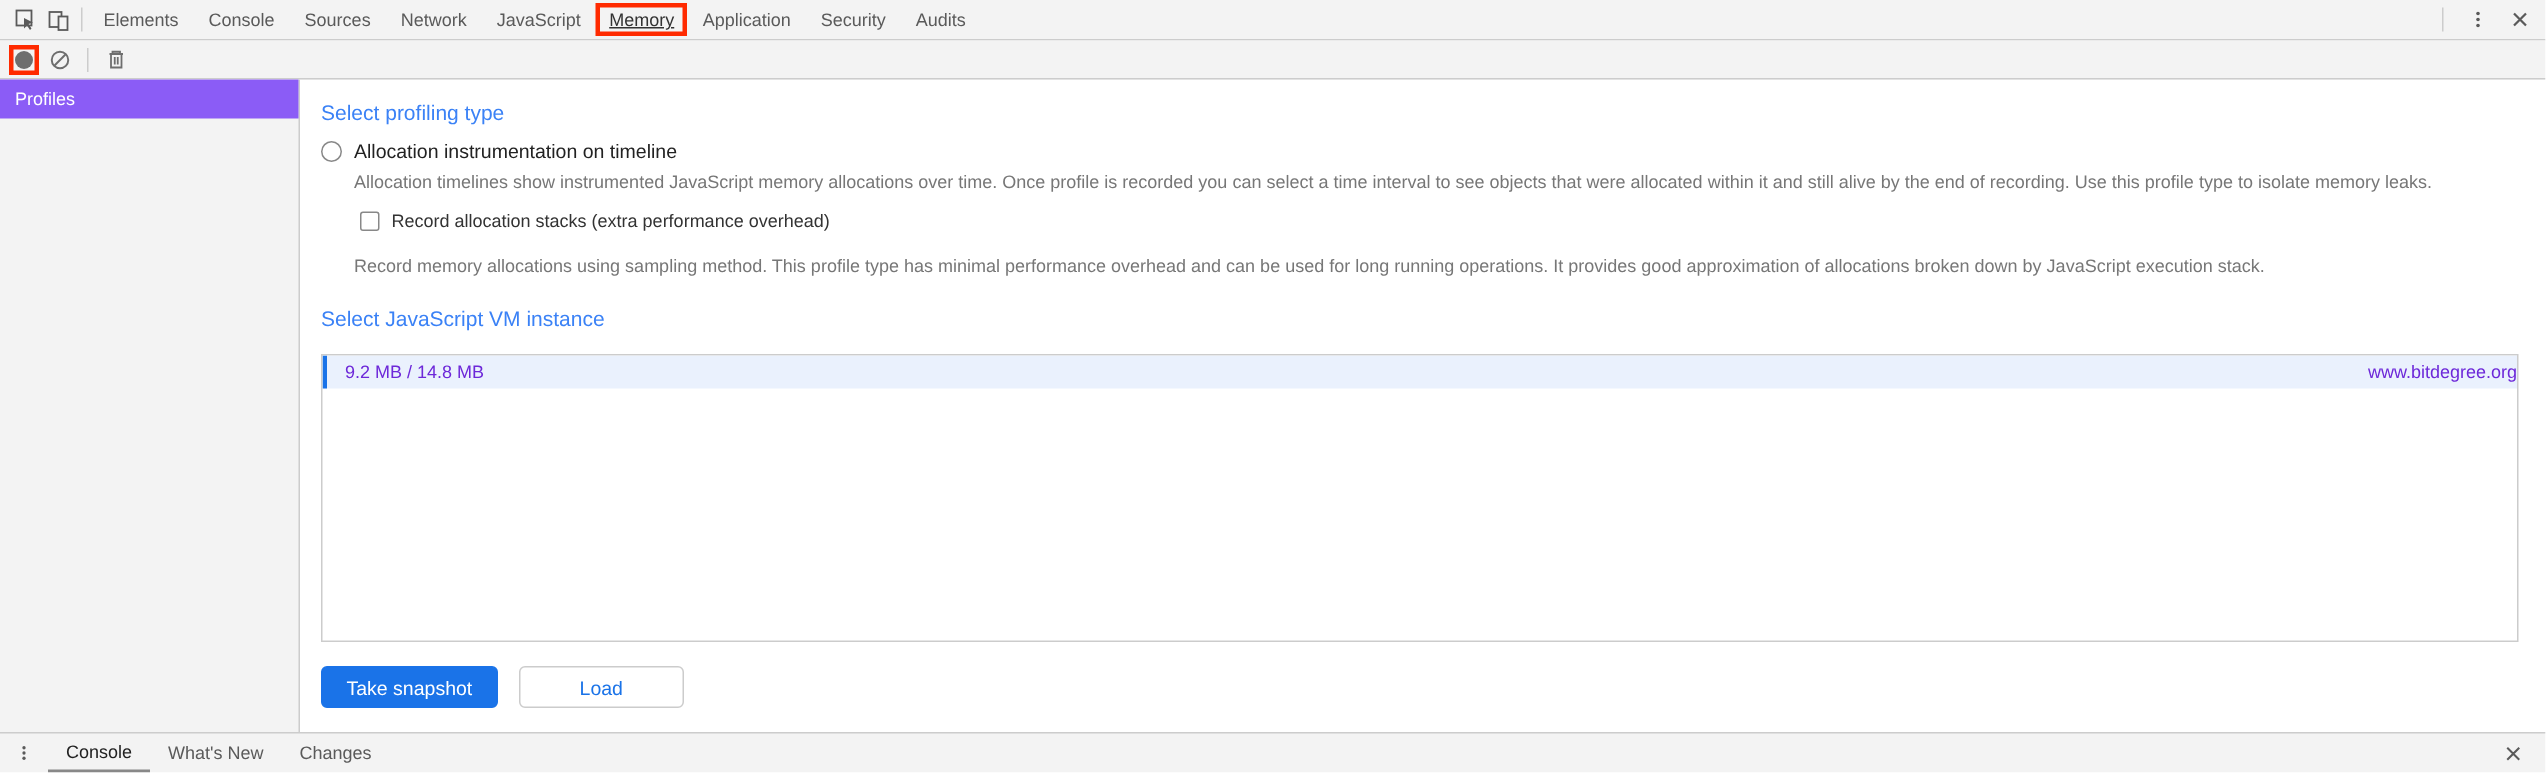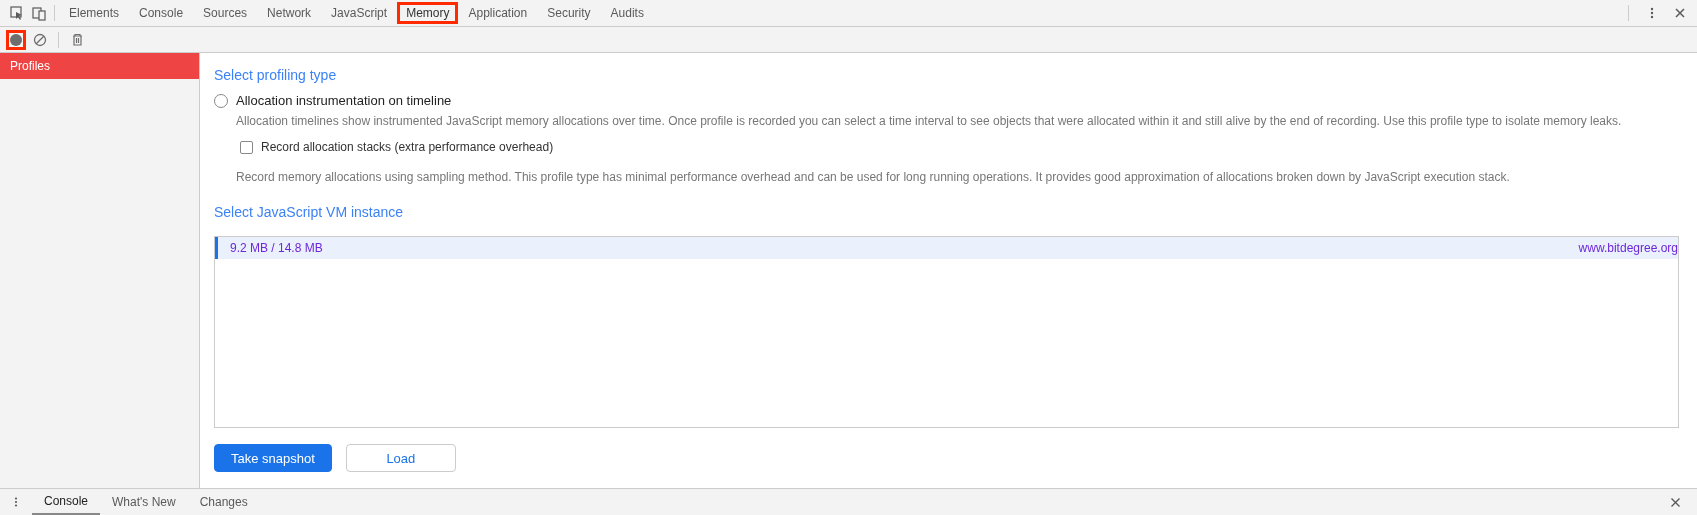--- a/index.html
+++ b/index.html
@@ -52,20 +52,21 @@
   }
   .top-tab.active {
     color: #333;
   }
   .highlight-box {
     border: 3px solid #ff2a00;
     padding: 0 6px;
     height: 22px;
     display: flex;
     align-items: center;
+    text-decoration: underline;
   }
   .top-bar .spacer { flex: 1; }
   .top-right {
     display: flex;
     align-items: center;
     gap: 6px;
   }
   .top-right .sep { margin: 0 6px; }
 
   
@@ -119,21 +120,21 @@
     border-right: 1px solid #ccc;
     display: flex;
     flex-direction: column;
   }
   .sidebar-item {
     height: 26px;
     display: flex;
     align-items: center;
     padding: 0 10px;
     color: #fff;
-    background: #ef4444;
+    background: #8b5cf6;
   }
   .main {
     flex: 1;
     padding: 10px 18px 16px 14px;
     display: flex;
     flex-direction: column;
     overflow: hidden;
   }
   .section-title {
     font-size: 14px;

